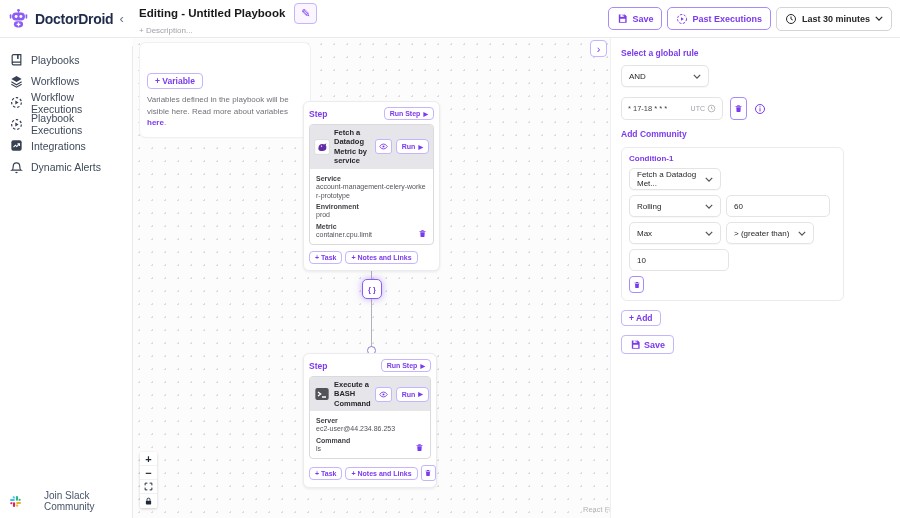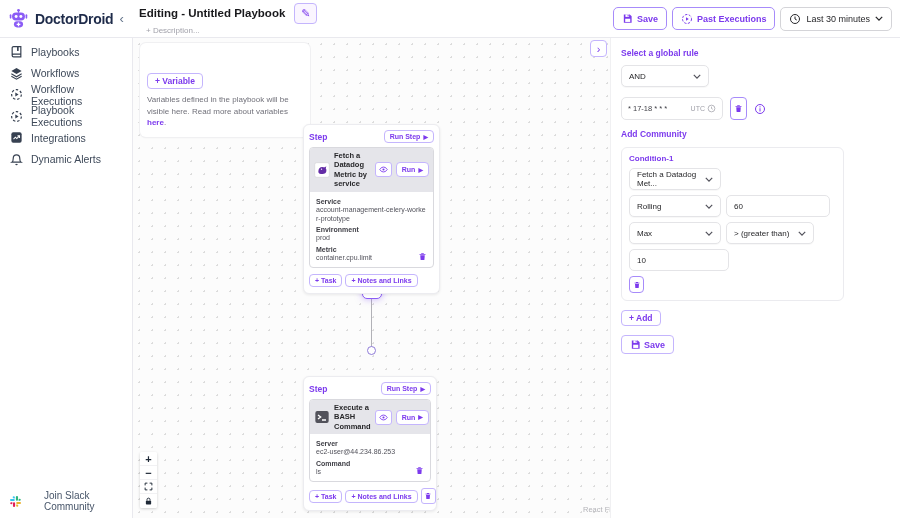--- a/index.html
+++ b/index.html
@@ -11,52 +11,52 @@
   .hdr { position:absolute; top:0; left:0; right:0; height:38px; background:#fff;
          border-bottom:1px solid #e9e9ee; display:flex; align-items:center; z-index:20; }
   .hdr-brand { width:133px; display:flex; align-items:center; gap:6px; padding-left:8px; flex-shrink:0; }
   .brand-name { font-size:14px; font-weight:bold; color:#1e2b4a; letter-spacing:-0.3px; }
   .collapse-btn { margin-left:auto; margin-right:10px; color:#64748b; font-size:13px; line-height:1; cursor:pointer; }
   .hdr-title-wrap { display:flex; flex-direction:column; padding-left:6px; gap:2px; }
   .title-row { display:flex; align-items:center; gap:9px; }
   .page-title { font-size:11.5px; font-weight:bold; color:#18181b; }
   .pencil-btn { width:23px; height:21px; border:1px solid #c4b5fd; border-radius:4px;
                 background:#faf5ff; color:#7c3aed; font-size:11px; }
-  .desc { font-size:8px; color:#a1a1aa;margin-left:7px; }
+  .desc { font-size:8px; color:#a1a1aa; }
   .hdr-actions { margin-left:auto; display:flex; align-items:center; gap:5px; padding-right:8px; }
   .btn-outline-purple { display:inline-flex; align-items:center; gap:4px; height:23px;
       border:1px solid #a78bfa; color:#7c3aed; border-radius:5px; padding:0 8px;
       font-size:9px; font-weight:bold; background:#fff; cursor:pointer; white-space:nowrap; }
   .btn-outline-gray { display:inline-flex; align-items:center; gap:5px; height:24px;
       border:1px solid #d4d4d8; color:#27272a; border-radius:5px; padding:0 8px;
-      font-size:9px; background:#fff; cursor:pointer; white-space:nowrap; }
+      font-size:9px; background:#fff; cursor:pointer; white-space:nowrap;font-weight:bold; }
 
   
-  .sidebar { position:absolute; top:38px; left:0; bottom:0; width:133px; background:#fff;
+  .sidebar { position:absolute; top:46px; left:0; bottom:0; width:133px; background:#fff;
              border-right:1px solid #e9e9ee; z-index:10; padding-top:3px; }
   .nav-item { display:flex; align-items:center; gap:8px; padding:0 10px; height:21.5px;
               font-size:10.5px; color:#3f4a5a; cursor:pointer; }
   .nav-icon { width:13px; height:13px; flex-shrink:0; display:flex; }
   .slack-row { position:absolute; bottom:6px; left:9px; display:flex; align-items:center; gap:22px;
                font-size:10px; color:#475569; cursor:pointer; }
 
   
   .canvas { position:absolute; top:38px; left:133px; right:0; bottom:0;
             background-color:#fcfcfc;
             background-image:radial-gradient(#dcdcdc 1px, transparent 1px);
             background-size:13px 13px; overflow:hidden; }
   .var-panel { position:absolute; left:7px; top:5px; width:170px; background:#fff; border-radius:6px;
                padding:6px 7px 8px; box-shadow:0 0 0 1px #f0f0f2, 0 1px 2px rgba(0,0,0,.05); }
   .chip { display:inline-flex; align-items:center; gap:3px; border:1px solid #c4b5fd; color:#7c3aed;
           border-radius:4px; padding:2px 7px; font-size:8.5px; font-weight:bold; background:#fff; cursor:pointer; white-space:nowrap;margin-top:24px; }
   .var-info { font-size:8px; color:#71717a; margin-top:5px; line-height:1.45; }
   .var-link { color:#7c3aed; font-weight:bold; cursor:pointer; }
 
   .step-card { position:absolute; background:#fff; border:1px solid #ececf0; border-radius:6px;
-               box-shadow:0 1px 3px rgba(0,0,0,.08); padding:5px 5px 6px;margin-top:23px; }
+               box-shadow:0 1px 3px rgba(0,0,0,.08); padding:5px 5px 6px; }
   .step1 { left:170px; top:63px; width:137px; }
   .step2 { left:170px; top:315px; width:134px; }
   .step-head { display:flex; align-items:center; justify-content:space-between; }
   .step-label { font-size:8.5px; font-weight:bold; color:#7c3aed; }
   .chip-xs { display:inline-flex; align-items:center; gap:3px; border:1px solid #c4b5fd; color:#7c3aed;
              border-radius:4px; padding:2px 5px; font-size:7px; font-weight:bold; background:#fff; cursor:pointer; white-space:nowrap; }
   .play-glyph { font-size:6px; line-height:1; }
   .task-card { border:1px solid #d9d9de; border-radius:4px; margin-top:4px; overflow:hidden; background:#fff; }
   .task-hdr { display:flex; align-items:center; gap:4px; background:#e5e5ea; padding:3px 4px; }
   .task-title { font-size:7.5px; font-weight:bold; color:#27272a; flex:1; line-height:1.25; }

